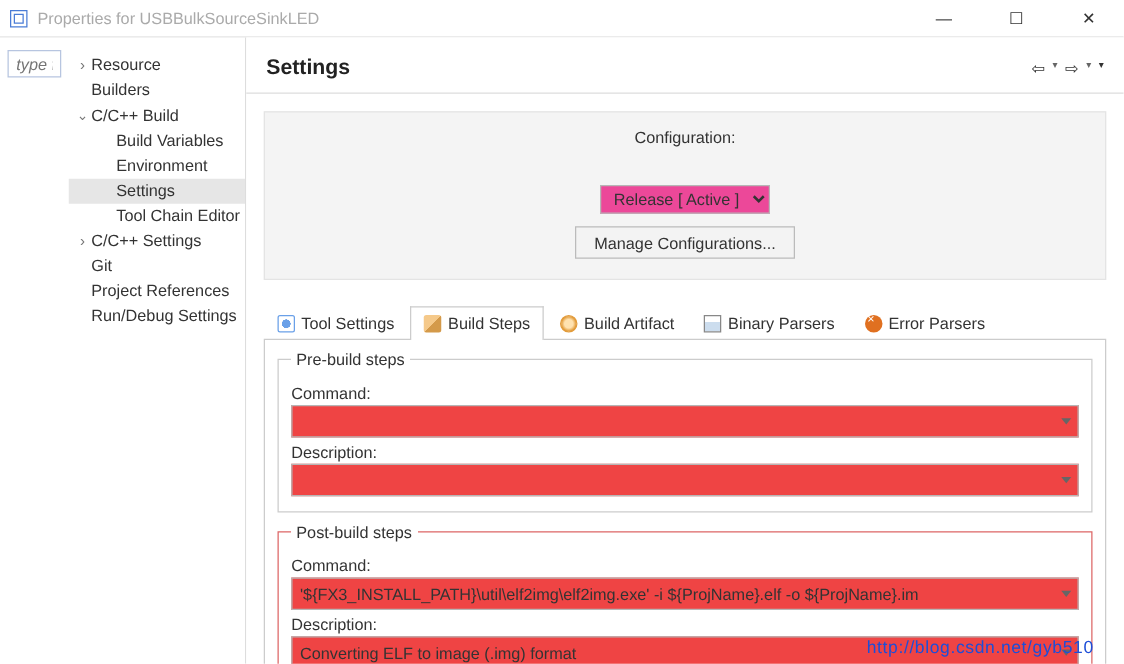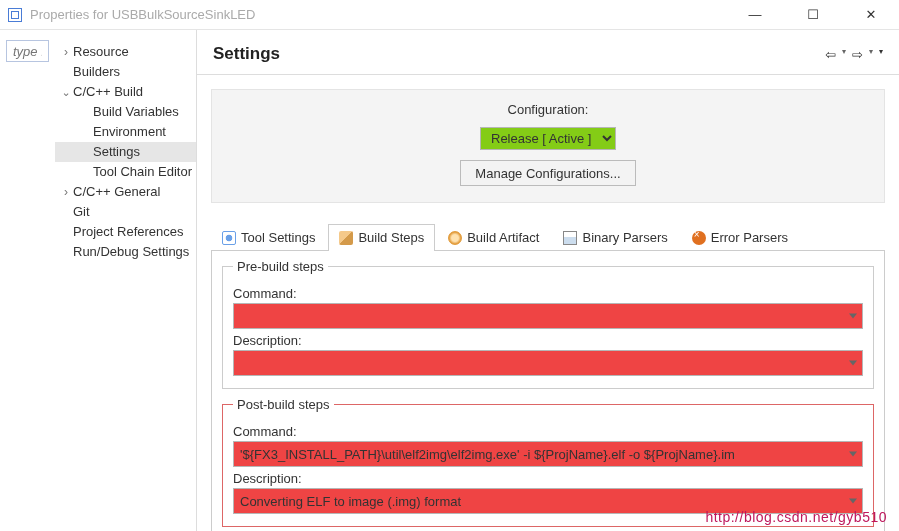--- a/index.html
+++ b/index.html
@@ -29,21 +29,21 @@
 
 .right { flex: 1; display: flex; flex-direction: column; background: #fff; }
 .header { display: flex; align-items: center; padding: 14px 16px 10px; border-bottom: 1px solid #ddd; }
 .header h2 { font-size: 17px; font-weight: 600; flex: 1; color: #222; }
 .navbtns { display: flex; gap: 6px; color: #aaa; }
 .navbtns .ico { font-size: 13px; }
 .navbtns .drop { font-size: 8px; color: #666; }
 
 .configbar { margin: 14px 14px 0; background: #f4f4f4; border: 1px solid #e4e4e4; padding: 12px 10px 16px; display: flex; align-items: center; gap: 10px; flex-direction: column; }
 .configbar label { font-size: 13px; }
-.configbar select { flex: 1; height: 26px; border: 1px solid #b6b6b6; background: #84cc16; padding: 2px 6px; font-size: 13px; }
+.configbar select { flex: 1; height: 26px; border: 1px solid #b6b6b6; background: #ec4899; padding: 2px 6px; font-size: 13px; margin-top: 21px; }
 .configbar button { height: 26px; border: 1px solid #bbb; background: #f3f3f3; padding: 0 14px; font-size: 13px; cursor: pointer; }
 
 .tabs { margin: 20px 14px 0; display: flex; border-bottom: 1px solid #ccc; }
 .tab { padding: 5px 10px 6px; border: 1px solid transparent; border-bottom: none; margin-right: 2px; display: flex; align-items: center; gap: 5px; cursor: pointer; position: relative; top: 1px; }
 .tab.active { border-color: #ccc; background: #fff; }
 .tab .ticon { width: 14px; height: 14px; display: inline-block; }
 .ti-tool { background: radial-gradient(circle at 50% 50%, #6aa0e8 40%, transparent 42%); border:1px solid #6aa0e8; border-radius:2px;}
 .ti-steps { background: linear-gradient(135deg, #f5c98a 50%, #d49a4a 50%); border-radius:2px; }
 .ti-artifact { border: 1px solid #e29b3a; border-radius: 50%; background: radial-gradient(circle,#ffe2b0 40%, #e29b3a 70%); }
 .ti-binary { border: 1px solid #888; background: linear-gradient(to bottom, #fff 40%, #cde 40%); }
@@ -53,21 +53,21 @@
 .tabbody { border: 1px solid #ccc; border-top: none; margin: 0 14px; padding: 8px 10px 14px; }
 fieldset { border: 1px solid #ccc; padding: 8px 10px 12px; margin-bottom: 8px; position: relative; }
 fieldset.highlight { border: 1px solid #d66; }
 fieldset legend { padding: 0 4px; font-size: 13px; color: #333; }
 .fldlabel { font-size: 13px; margin: 4px 0 2px; display: block; }
 .combo { width: 100%; height: 26px; border: 1px solid #b6b6b6; background: #ef4444; padding: 2px 22px 2px 6px; font-size: 13px; position: relative; appearance: none; }
 .combo-wrap { position: relative; }
 .combo-wrap::after { content: ""; position: absolute; right: 6px; top: 50%; width: 0; height: 0; border-left: 4px solid transparent; border-right: 4px solid transparent; border-top: 5px solid #666; transform: translateY(-50%); pointer-events: none; }
 input.combo { outline: none; }
 
-.watermark { position:absolute; right:12px; bottom:6px; color:#be185d; font-size:14px; font-family: Arial; letter-spacing:0.5px; pointer-events:none; }
+.watermark { position:absolute; right:24px; bottom:6px; color:#1d4ed8; font-size:14px; font-family: Arial; letter-spacing:0.5px; pointer-events:none; }
 </style>
 </head>
 <body>
 
 <div class="titlebar">
   <span class="appicon"></span>
   <span class="title">Properties for USBBulkSourceSinkLED</span>
   <div class="winbtns">
     <span>—</span>
     <span>☐</span>
@@ -100,21 +100,21 @@
           <span>Environment</span>
         </div>
       <div class="row indent2 selected">
           <span>Settings</span>
         </div>
       <div class="row indent2">
           <span>Tool Chain Editor</span>
         </div>
       <div class="row">
           <span class="arrow closed"></span>
-          <span>C/C++ General</span>
+          <span>C/C++ Settings</span>
         </div>
       <div class="row indent1">
           <span>Git</span>
         </div>
       <div class="row indent1">
           <span>Project References</span>
         </div>
       <div class="row indent1">
           <span>Run/Debug Settings</span>
         </div>

